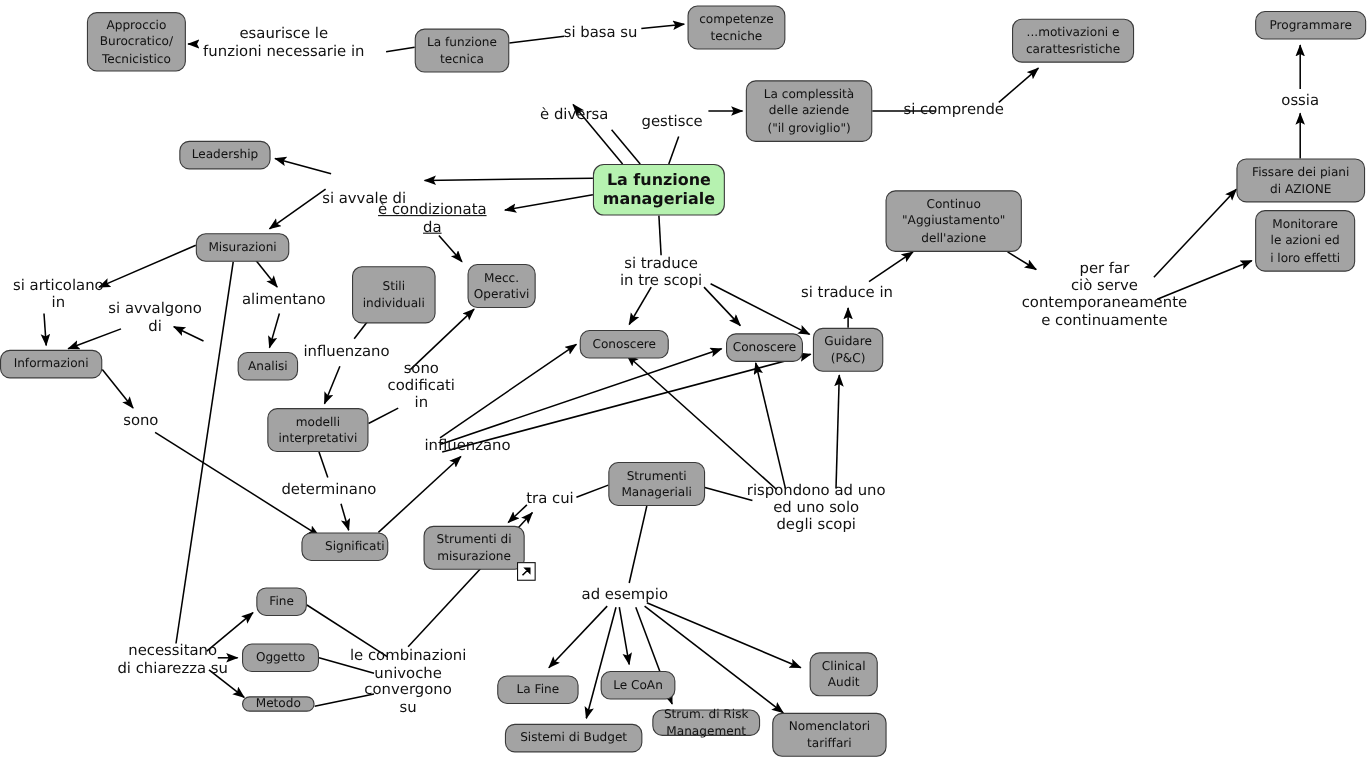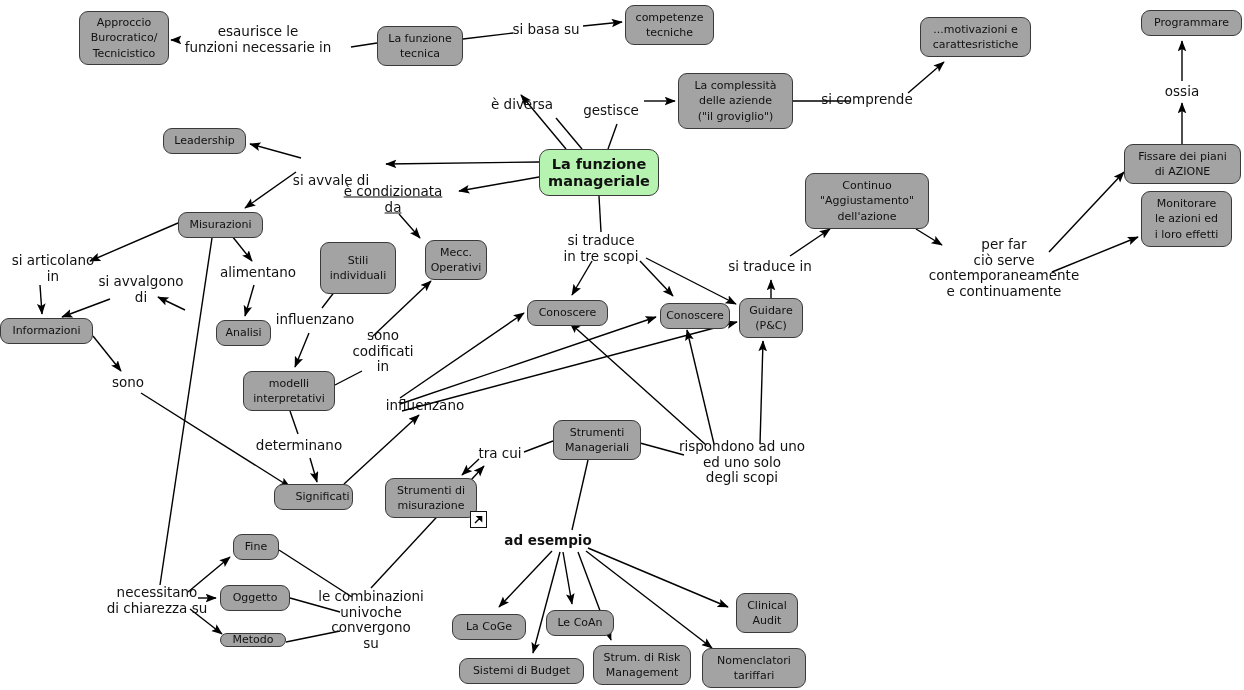--- a/index.html
+++ b/index.html
@@ -170,21 +170,21 @@
       <div class="label" style="left: 383px; top: 351px;">sono
 codificati
 in</div>
       <div class="label" style="left: 128px; top: 383px;">sono</div>
       <div class="label" style="left: 425px; top: 406px;">influenzano</div>
       <div class="label" style="left: 299px; top: 446px;">determinano</div>
       <div class="label" style="left: 500px; top: 454px;">tra cui</div>
       <div class="label" style="left: 742px; top: 462px;">rispondono ad uno
 ed uno solo
 degli scopi</div>
-      <div class="label" style="left: 548px; top: 541px; font-weight: bold;">ad esempio</div>
+      <div class="label" style="left: 568px; top: 541px;">ad esempio</div>
       <div class="label" style="left: 157px; top: 600px;">necessitano
 di chiarezza su</div>
       <div class="label" style="left: 371px; top: 620px;">le combinazioni
 univoche
 convergono
 su</div>
     </div>
   <div id="node-layer">
       <div class="node" style="left: 79px; top: 11px; width: 90px; height: 54px;">Approccio
 Burocratico/
@@ -224,26 +224,26 @@
       <div class="node" style="left: 243px; top: 371px; width: 92px; height: 40px;">modelli
 interpretativi</div>
       <div class="node" style="left: 553px; top: 420px; width: 88px; height: 40px;">Strumenti
 Manageriali</div>
       <div class="node" style="left: 274px; top: 484px; width: 79px; height: 26px; padding-left: 24px;">Significati</div>
       <div class="node" style="left: 385px; top: 478px; width: 92px; height: 40px;">Strumenti di
 misurazione</div>
       <div class="node" style="left: 233px; top: 534px; width: 46px; height: 26px;">Fine</div>
       <div class="node" style="left: 220px; top: 585px; width: 70px; height: 26px;">Oggetto</div>
       <div class="node" style="left: 220px; top: 633px; width: 66px; height: 14px;">Metodo</div>
-      <div class="node" style="left: 452px; top: 614px; width: 74px; height: 26px;">La CoGe</div>
+      <div class="node" style="left: 452px; top: 614px; width: 74px; height: 26px;">La Fine</div>
       <div class="node" style="left: 546px; top: 610px; width: 68px; height: 26px;">Le CoAn</div>
       <div class="node" style="left: 736px; top: 593px; width: 62px; height: 40px;">Clinical
 Audit</div>
       <div class="node" style="left: 459px; top: 658px; width: 125px; height: 26px;">Sistemi di Budget</div>
-      <div class="node" style="left: 593px; top: 645px; width: 98px; height: 40px;">Strum. di Risk
+      <div class="node" style="left: 593px; top: 645px; width: 98px; height: 24px;">Strum. di Risk
 Management</div>
       <div class="node" style="left: 702px; top: 648px; width: 104px; height: 40px;">Nomenclatori
 tariffari</div>
     </div>
   <div id="icon-layer">
       <div class="link-badge" style="left: 470px; top: 511px;">
         <svg width="11" height="11" viewBox="0 0 11 11">
           <path d="M2,9 L8,3 M4.4,2.6 L8.6,2.6 L8.6,6.8 Z" stroke="#000" stroke-width="1.4" fill="#000"></path>
         </svg>
       </div>

